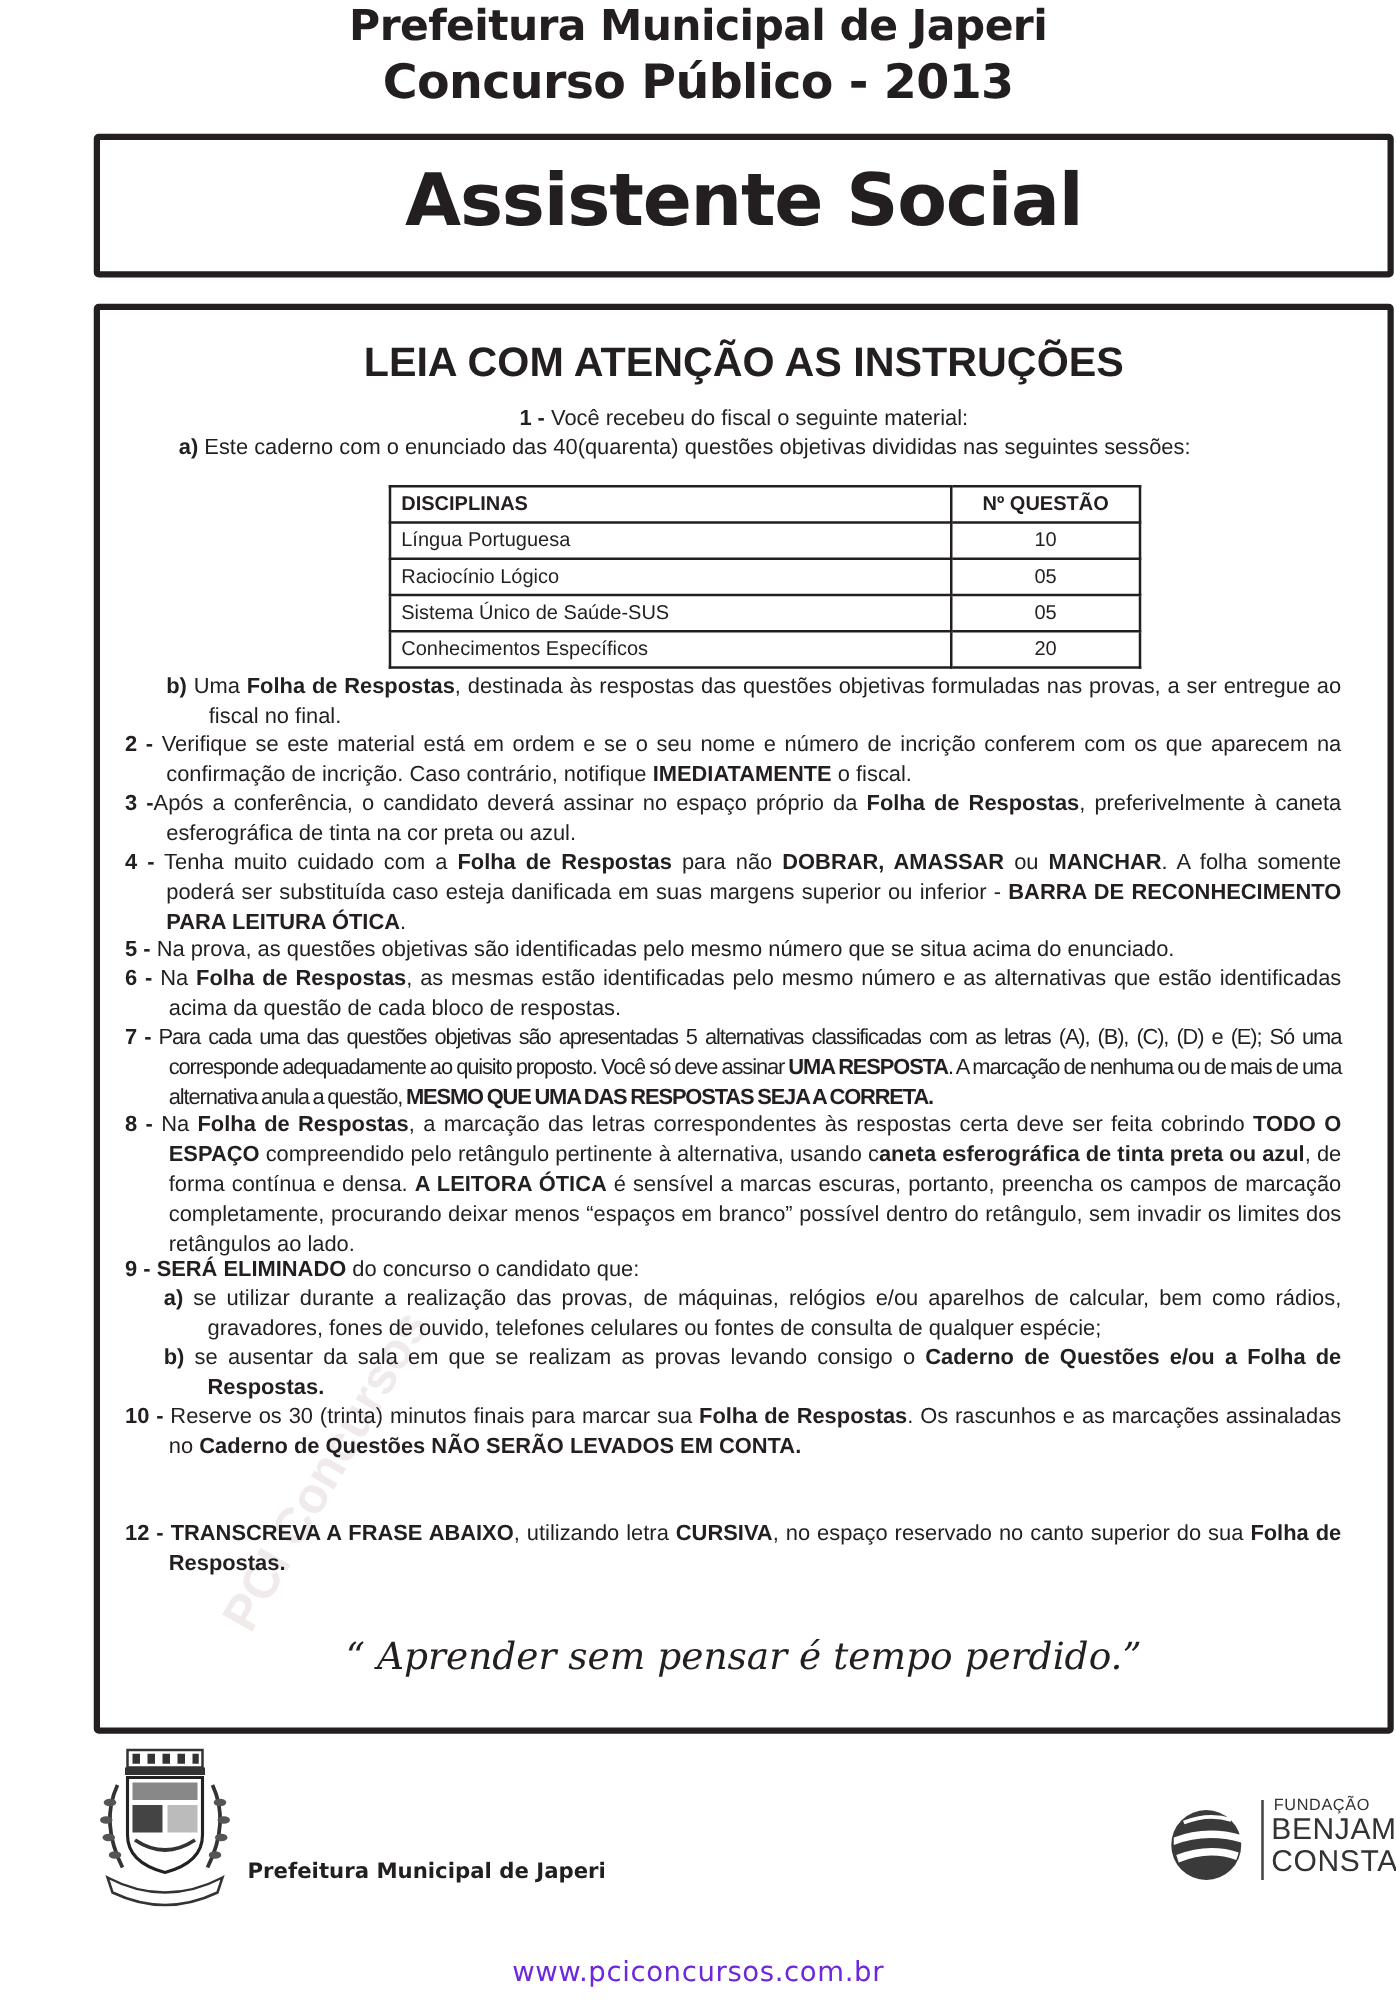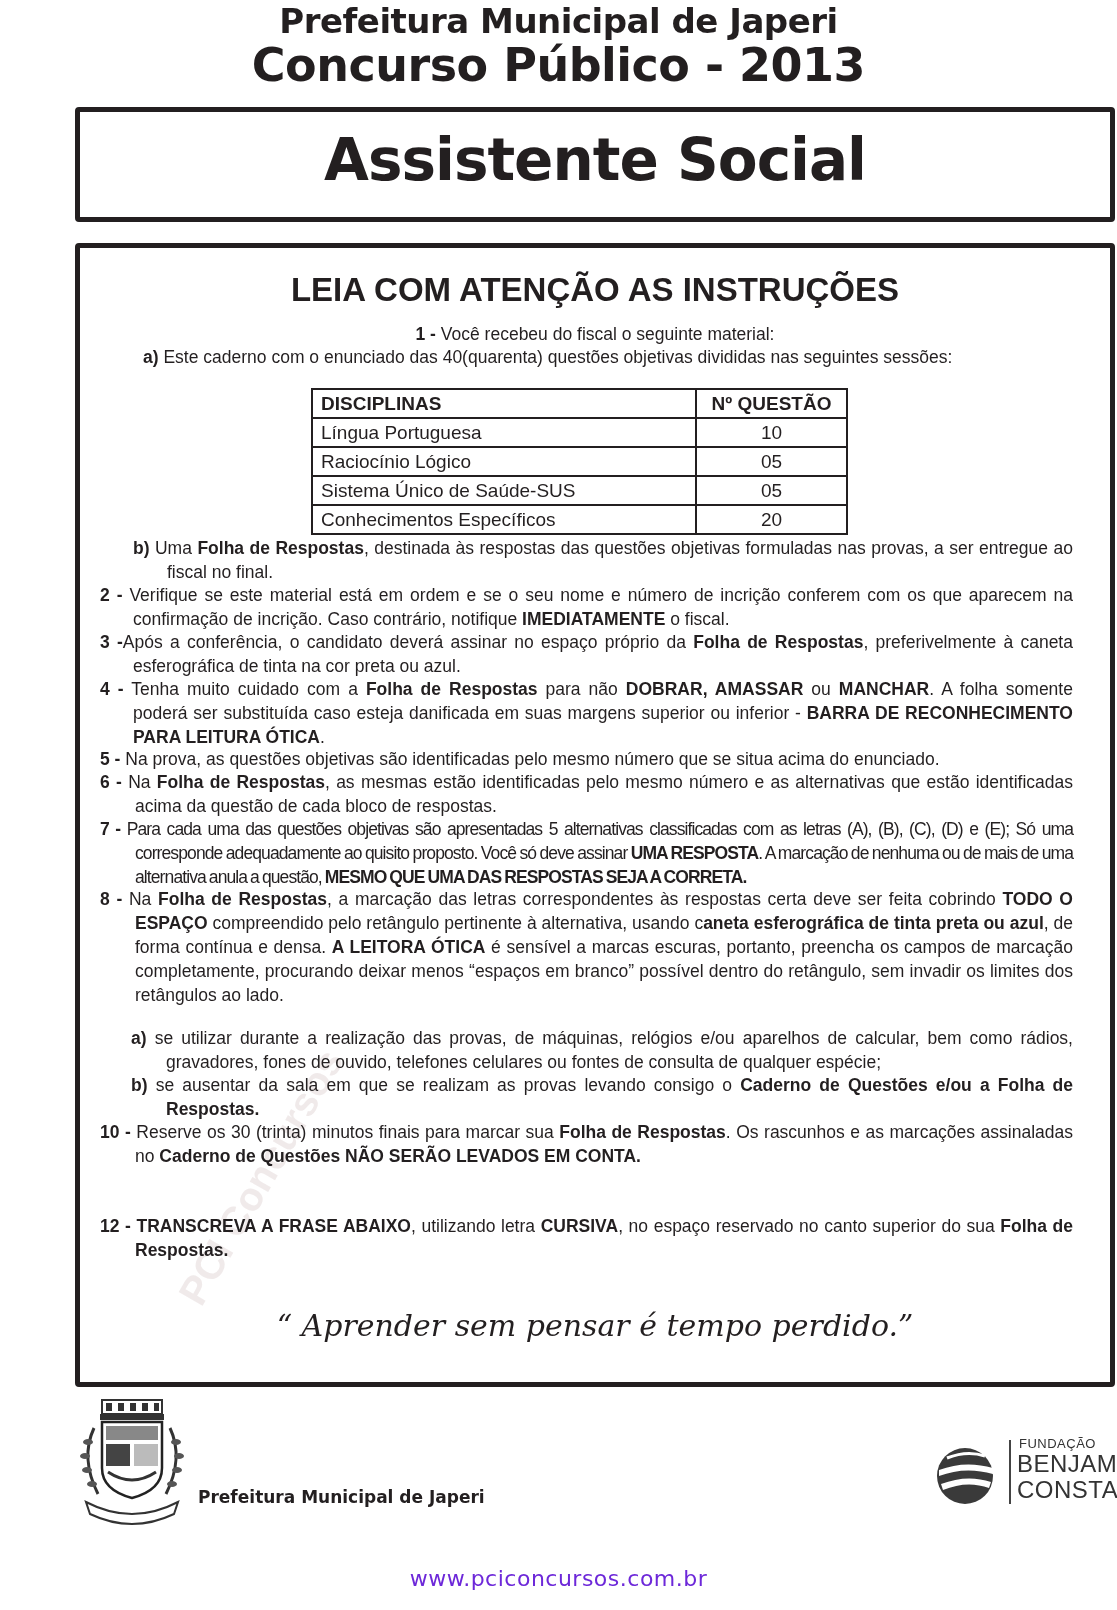--- a/index.html
+++ b/index.html
@@ -2,40 +2,40 @@
 <html><head>
 <meta charset="utf-8">
 <style>
   * { box-sizing: border-box; margin: 0; padding: 0; }
   html, body { width: 1117px; height: 1610px; background: #ffffff; overflow: hidden; }
   body { position: relative; font-family: "Liberation Sans", sans-serif; color: #231f20; }
 
   .hdr-line { position: absolute; left: 0; width: 1117px; text-align: center;
     font-family: "DejaVu Sans", sans-serif; font-weight: bold; color: #231f20; letter-spacing: -0.5px; }
   .hdr1 { top: 0px; font-size: 34px; line-height: 42px; }
-  .hdr2 { top: 44px; font-size: 46px; line-height: 42px; }
+  .hdr2 { top: 44px; font-size: 38px; line-height: 42px; }
 
   .title-box { position: absolute; left: 75px; top: 107px; width: 1040px; height: 115px;
     border: 5px solid #231f20; border-radius: 4px; }
   .title-box .t { position: absolute; left: 0; right: 0; top: 14px; text-align: center;
     font-family: "DejaVu Sans", sans-serif; font-weight: bold; font-size: 58px; letter-spacing: -1px; }
 
   .main-box { position: absolute; left: 75px; top: 243px; width: 1040px; height: 1144px;
     border: 5px solid #231f20; border-radius: 4px; }
 
   .instr-title { position: absolute; left: 0; right: 0; top: 23px; text-align: center;
     font-weight: bold; font-size: 33px; }
 
   .p { position: absolute; font-size: 17.5px; line-height: 24px; }
   .p b { font-weight: bold; }
   .just { text-align: justify; text-align-last: left; }
   .cond { letter-spacing: -0.9px; word-spacing: -1px; }
 
-  table.disc { position: absolute; left: 231px; top: 140px; width: 537px; border-collapse: collapse;
-    font-size: 19px; }
+  table.disc { position: absolute; left: 231px; top: 140px; width: 602px; border-collapse: collapse;
+    font-size: 16px; }
   table.disc td, table.disc th { border: 2px solid #231f20; height: 29px; padding: 0 8px; }
   table.disc th { text-align: left; font-weight: bold; }
   table.disc th.q, table.disc td.q { text-align: center; width: 151px; }
 
   .quote { position: absolute; left: 0; right: 0; top: 1060px; text-align: center;
     font-family: "DejaVu Serif", serif; font-style: italic; font-size: 30px; color: #231f20; }
 
   .watermark { position: absolute; left: 170px; top: 1290px; font-size: 40px; color: #e4dada;
     transform: rotate(-60deg); transform-origin: left top; font-weight: bold; opacity: 0.55; }
 
@@ -152,20 +152,25 @@
   <div class="p just" style="left:20px; top:639px; width:973px; padding-left:35px; text-indent:-35px;">
     <b>8 -</b>
     <span>Na</span>
     <b>Folha de Respostas</b><span>, a marcação das letras correspondentes às respostas certa deve ser feita cobrindo</span>
     <b>TODO O ESPAÇO</b>
     <span>compreendido pelo retângulo pertinente à alternativa, usando c</span><b>aneta esferográfica de tinta preta ou azul</b><span>, de forma contínua e densa.</span>
     <b>A LEITORA ÓTICA</b>
     <span>é sensível a marcas escuras, portanto, preencha os campos de marcação completamente, procurando deixar menos “espaços em branco” possível dentro do retângulo, sem invadir os limites dos retângulos ao lado.</span>
   </div>
 
+  <div class="p" style="left:20px; top:755px; width:990px;">
+    <b>9 -</b>
+    <b>SERÁ ELIMINADO</b>
+    <span>do concurso o candidato que:</span>
+  </div>
   <div class="p just" style="left:51px; top:825px; width:942px; padding-left:35px; text-indent:-35px;">
     <b>b)</b>
     <span>se ausentar da sala em que se realizam as provas levando consigo o</span>
     <b>Caderno de Questões e/ou a Folha de Respostas.</b>
   </div>
   <div class="p just" style="left:51px; top:778px; width:942px; padding-left:35px; text-indent:-35px;">
     <b>a)</b>
     <span>se utilizar durante a realização das provas, de máquinas, relógios e/ou aparelhos de calcular, bem como rádios, gravadores, fones de ouvido, telefones celulares ou fontes de consulta de qualquer espécie;</span>
   </div>
 

